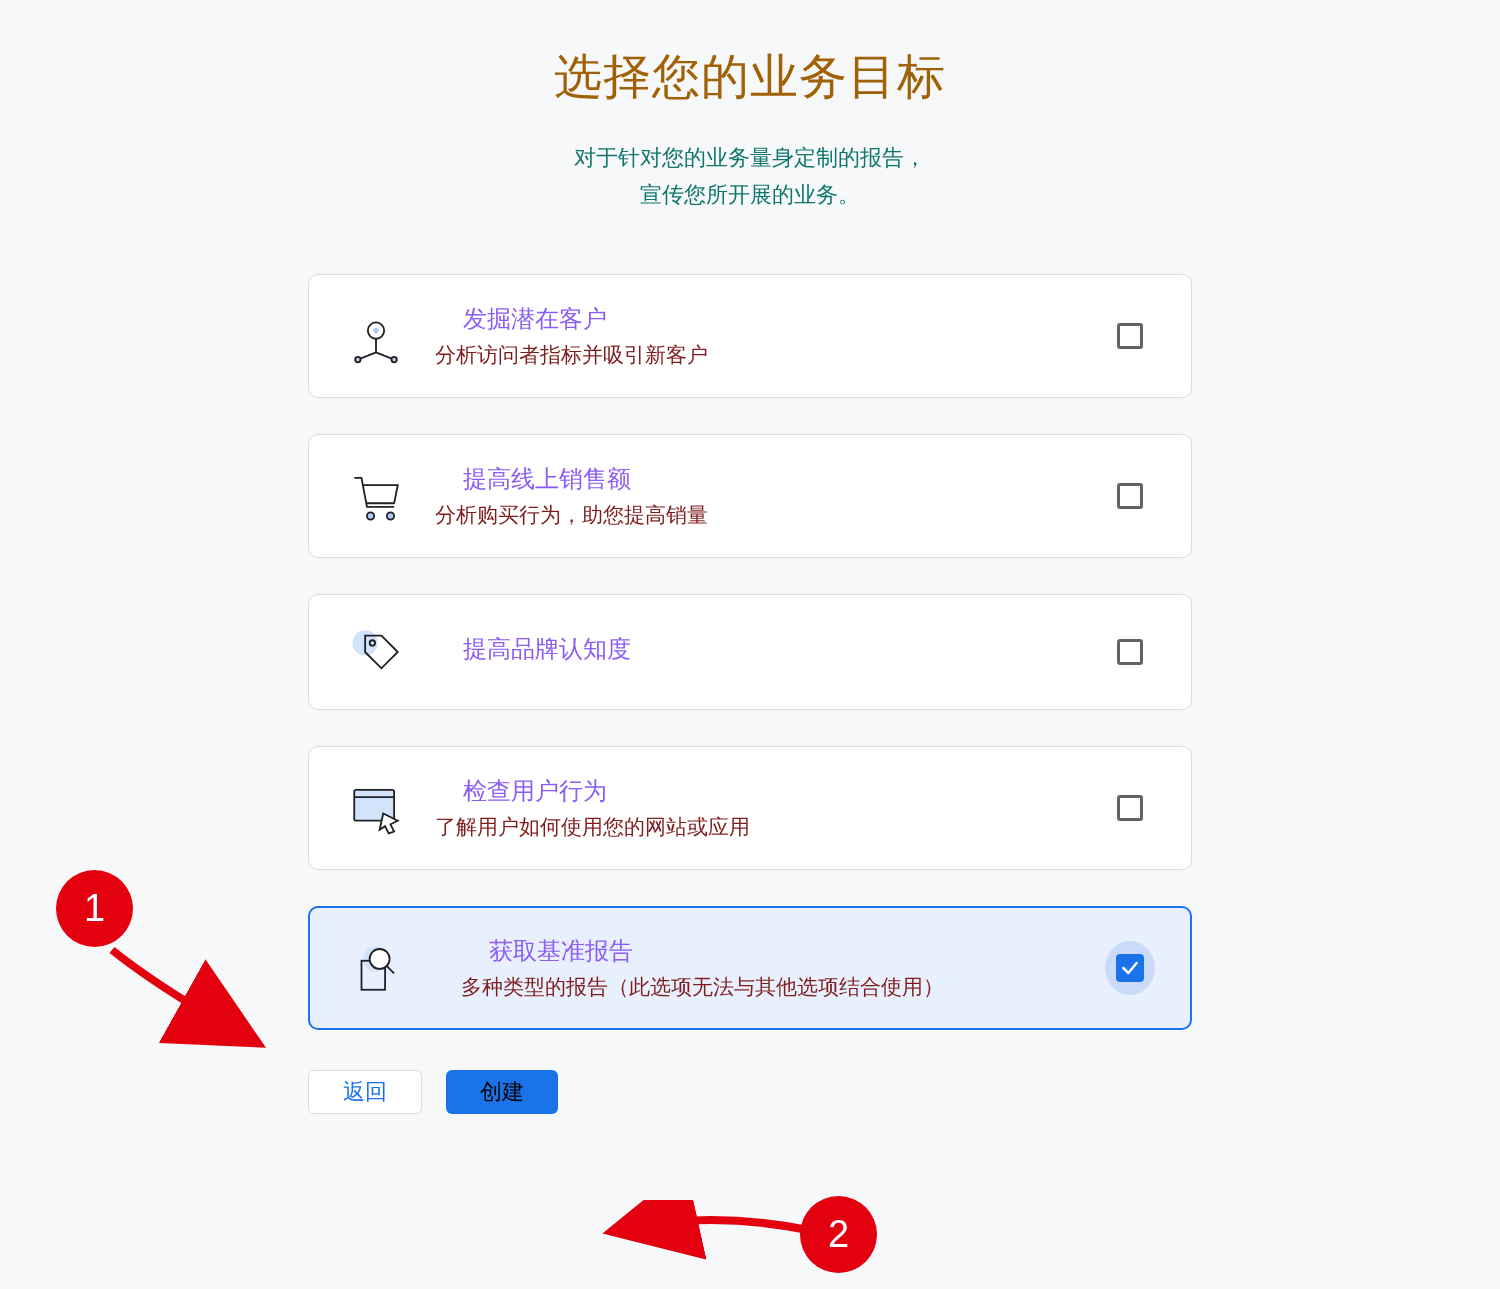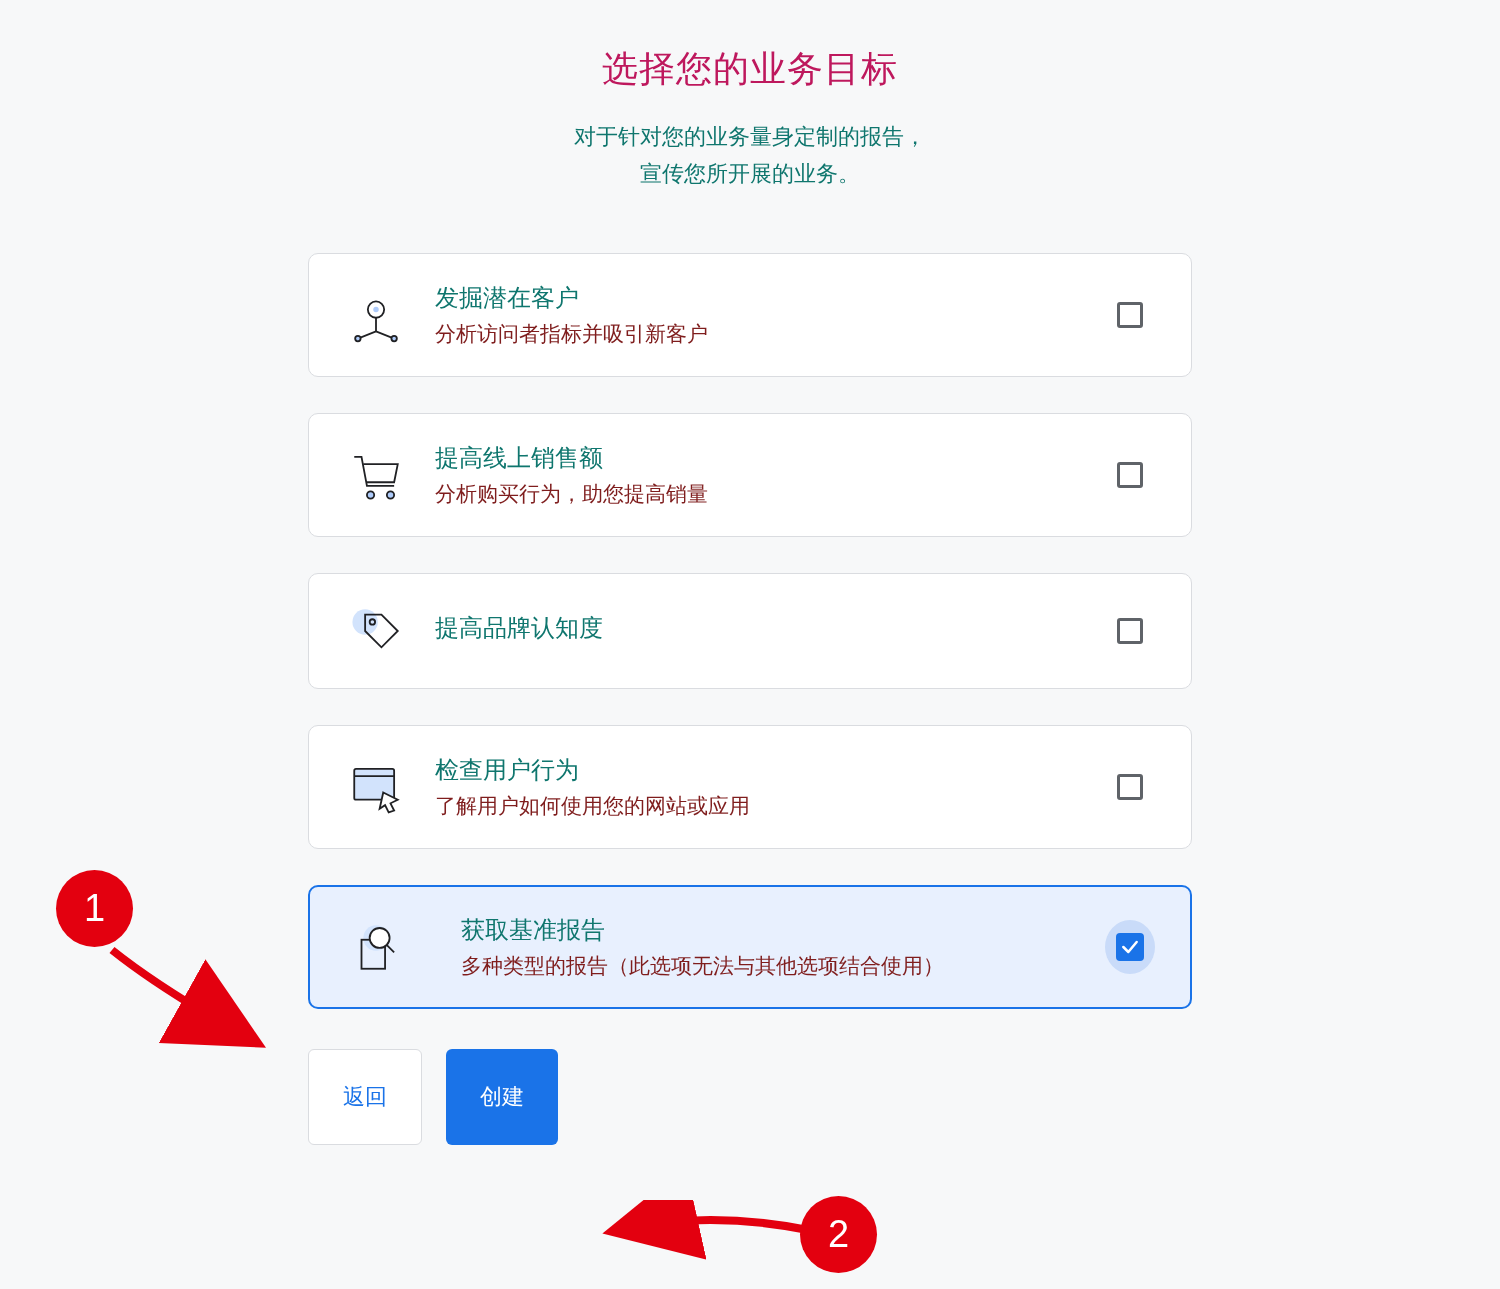--- a/index.html
+++ b/index.html
@@ -14,24 +14,24 @@
     position: relative;
   }
   .page {
     width: 100%;
     padding-top: 45px;
     display: flex;
     flex-direction: column;
     align-items: center;
   }
   .title {
-    font-size: 36px;
-    color: #be185d;
+    font-size: 48px;
+    color: #a16207;
     font-weight: 400;
-    margin: 0 0 24px 0;
+    margin: 0 0 30px 0;
     letter-spacing: 1px;
   }
   .subtitle {
     font-size: 22px;
     color: #0f766e;
     text-align: center;
     line-height: 1.7;
     margin-bottom: 60px;
   }
   .subtitle .l1, .subtitle .l2 { display: block; }
@@ -62,22 +62,23 @@
     align-items: center;
     justify-content: center;
     flex-shrink: 0;
   }
   .card .text-wrap {
     flex: 1;
     padding-left: 20px;
   }
   .card .opt-title {
     font-size: 24px;
-    color: #0f766e;
+    color: #8b5cf6;
     margin-bottom: 6px;
+    margin-left: 28px;
   }
   .card .opt-desc {
     font-size: 21px;
     color: #7f1d1d;
   }
   .card .check-wrap {
     width: 50px;
     display: flex;
     align-items: center;
     justify-content: center;
@@ -104,33 +105,33 @@
   .checkbox-checked svg { width: 20px; height: 20px; }
 
   .footer-btns {
     width: 884px;
     margin-top: 40px;
     display: flex;
     gap: 24px;
   }
   .btn {
     font-size: 22px;
-    padding: 32px 34px;
+    padding: 6px 34px;
     border-radius: 6px;
     cursor: pointer;
     border: none;
   }
   .btn-back {
     background: #fff;
     color: #1a73e8;
     border: 1px solid #dadce0;
   }
   .btn-create {
     background: #1a73e8;
-    color: #ffffff;
+    color: #000000;
   }
 
   
   .anno {
     position: absolute;
     pointer-events: none;
   }
   .badge {
     width: 77px; height: 77px;
     background: #e3000f;

